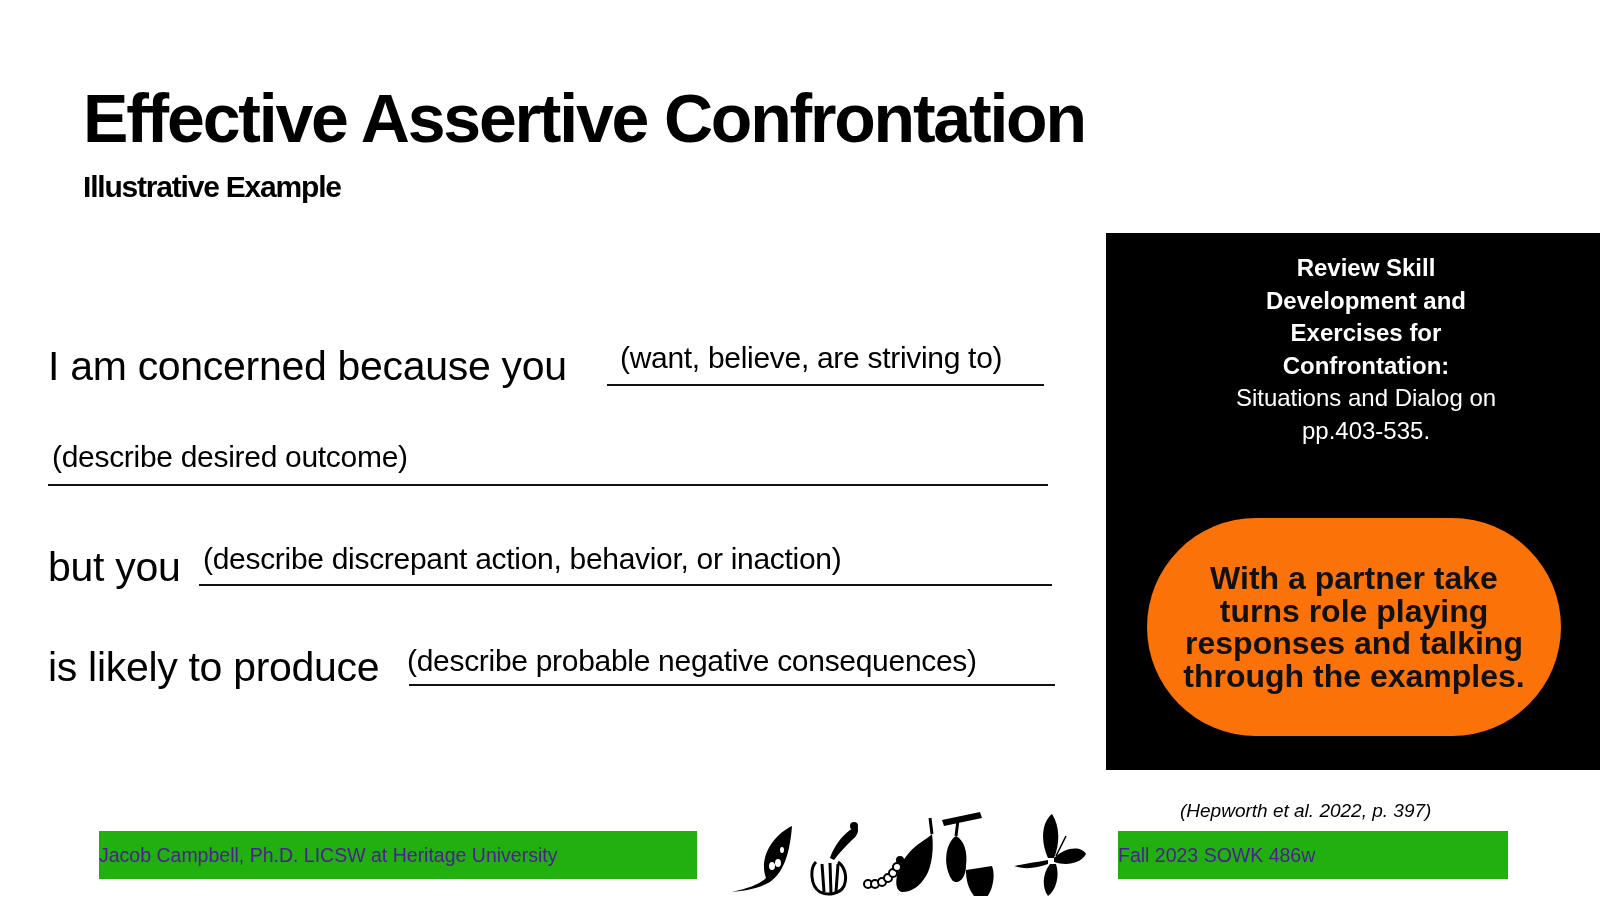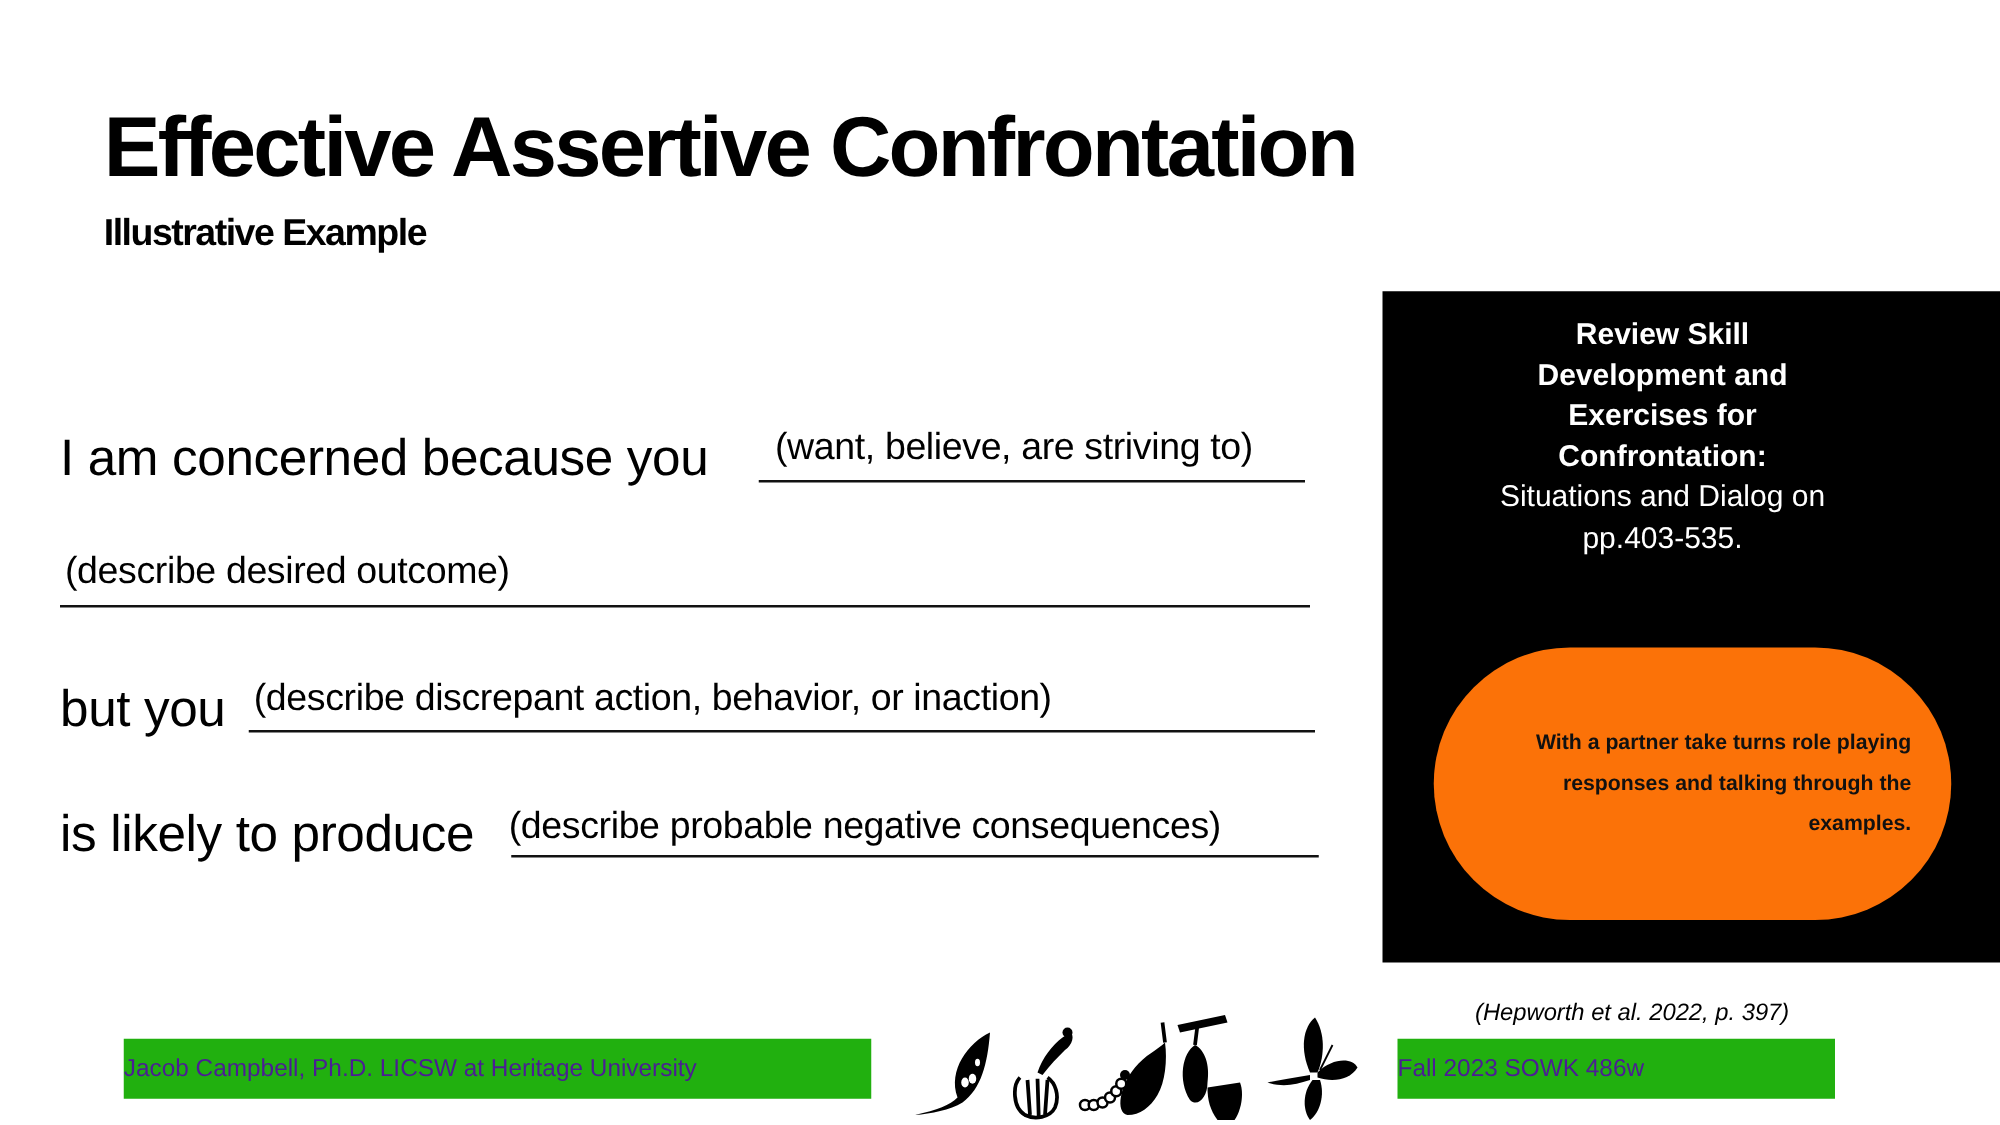--- a/index.html
+++ b/index.html
@@ -24,30 +24,30 @@
     border-bottom:2.5px solid #111; height:0;
   }
   .hint {
     font-size:30px; white-space:nowrap; line-height:36px; letter-spacing:-0.3px;
   }
   .panel {
     left:1106px; top:233px; width:494px; height:537px; background:#000;
   }
   .panel-text {
     left:1106px; top:252px; width:448px; text-align:center; color:#fff;
-    font-size:24px; line-height:32.5px;
+    font-size:24px; line-height:32.5px;padding-left:36px;
   }
   .panel-text .b { font-weight:bold; display:block; }
   .panel-text .n { display:block; }
   .pill {
     left:1147px; top:518px; width:414px; height:218px; border-radius:109px;
     background:#fb7208; display:flex; align-items:center; justify-content:center;
   }
   .pill-text {
-    width:350px; text-align:right; font-size:17px; font-weight:bold;
+    width:350px; text-align:center; font-size:32px; font-weight:bold;
     line-height:32.5px; color:#111;
   }
   .citation {
     left:1180px; top:800px; width:300px; font-size:19px; white-space:nowrap;font-style:italic;
   }
   .greenbar {
     background:#21b00f; display:flex; align-items:center; justify-content:flex-start;
     font-size:19.5px; color:#4c1d95; white-space:nowrap;
   }
   .icons { left:730px; top:806px; width:360px; height:90px; }
@@ -84,21 +84,21 @@
 </div>
 <div class="abs pill">
   <div class="pill-text">With a partner take turns role playing responses and talking through the examples.</div>
 </div>
 
 <div class="abs citation">(Hepworth et al. 2022, p. 397)</div>
 
 <div class="abs greenbar" style="left:99px; top:831px; width:598px; height:48px;">
   <span>Jacob Campbell, Ph.D. LICSW at Heritage University</span>
 </div>
-<div class="abs greenbar" style="left:1118px; top:831px; width:350px; height:48px;">
+<div class="abs greenbar" style="left:1118px; top:831px; width:390px; height:48px;">
   <span>Fall 2023 SOWK 486w</span>
 </div>
 
 <svg class="abs icons" viewBox="0 0 360 90">
 
   <g>
     <path d="M2,86 C20,82 30,78 36,72 C28,50 45,28 62,20 C60,45 55,65 40,76 C30,82 15,85 2,86 Z" fill="#000"></path>
     <ellipse cx="42" cy="60" rx="3" ry="4" fill="#fff"></ellipse>
     <ellipse cx="48" cy="57" rx="3" ry="4" fill="#fff"></ellipse>
     <ellipse cx="52" cy="44" rx="2" ry="3" fill="#fff"></ellipse>

